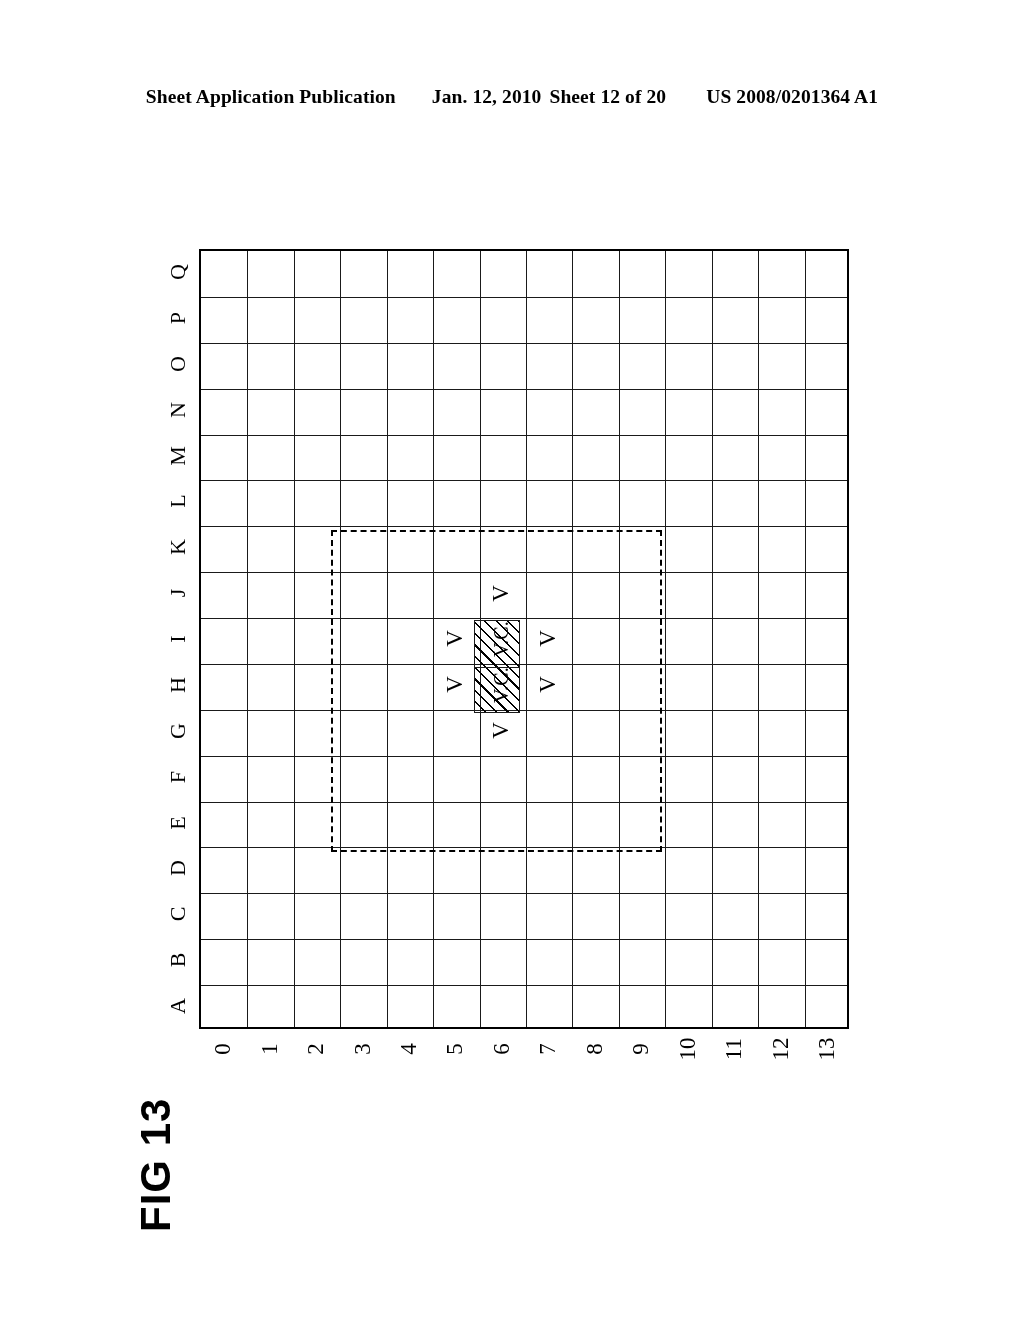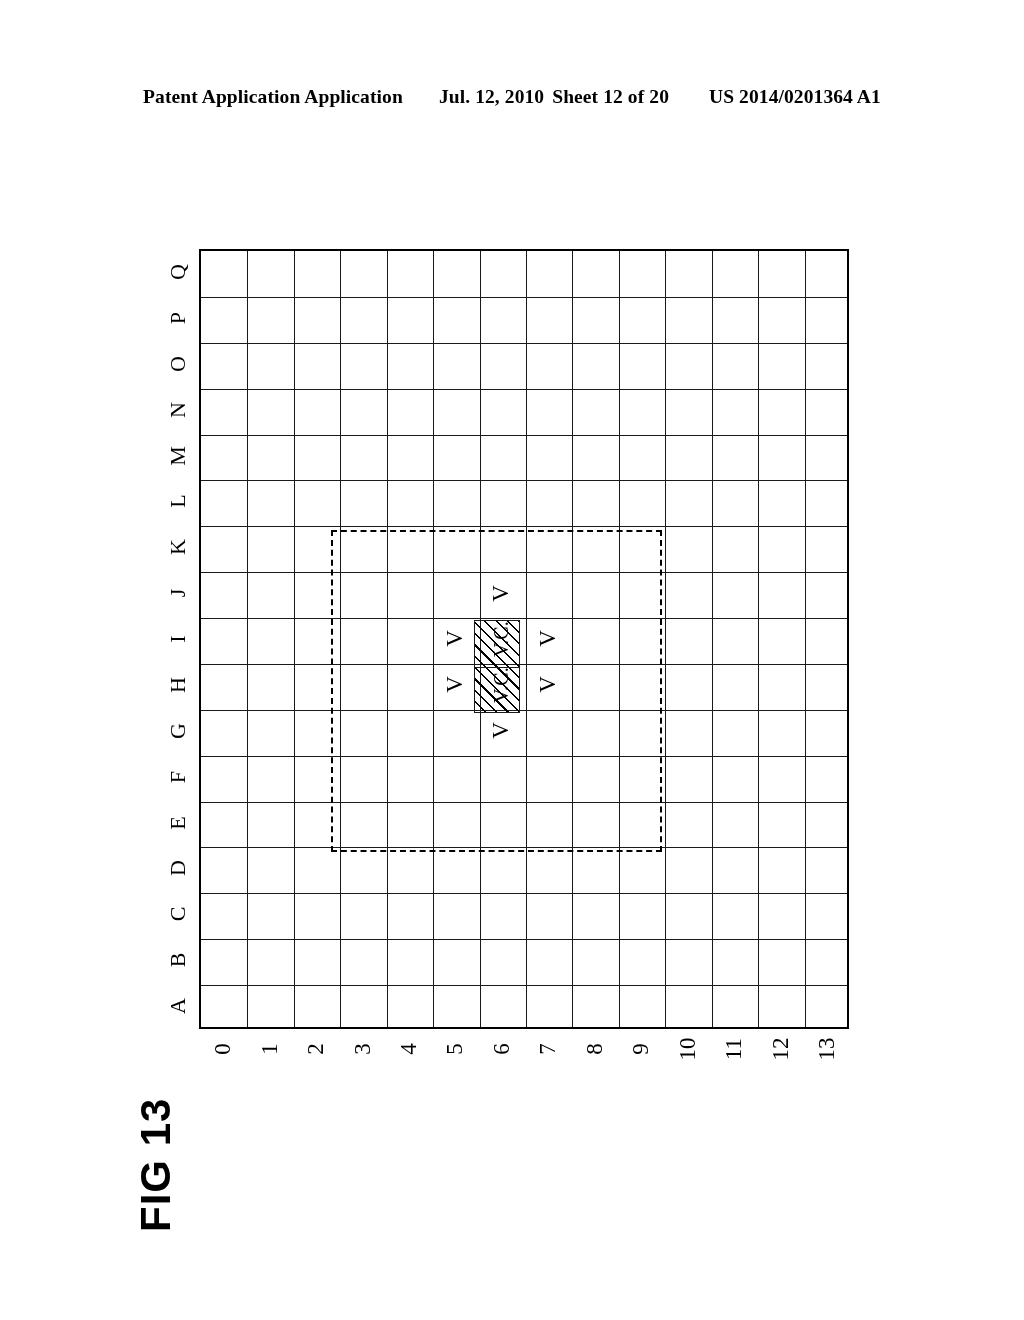--- a/index.html
+++ b/index.html
@@ -185,24 +185,24 @@
     display: block;
     transform: rotate(-90deg);
     transform-origin: center center;
     padding-top: 2px;
   }
 </style>
 </head>
 <body>
 
 <div id="page-header">
-  <span class="hdr-pub">Patent Application Application</span>
-  <span class="hdr-date">Jul. 12, 2010</span>
+  <span class="hdr-pub">Sheet Application Publication</span>
+  <span class="hdr-date">Jan. 12, 2010</span>
   <span class="hdr-sheet">Sheet 12 of 20</span>
-  <span class="hdr-num">US 2014/0201364 A1</span>
+  <span class="hdr-num">US 2008/0201364 A1</span>
 </div>
 
 <div id="figure">
 
   <div id="grid-area">
       <div class="gline-v" style="left: 46.4286px;"></div>
       <div class="gline-v" style="left: 92.8571px;"></div>
       <div class="gline-v" style="left: 139.286px;"></div>
       <div class="gline-v" style="left: 185.714px;"></div>
       <div class="gline-v" style="left: 232.143px;"></div>

